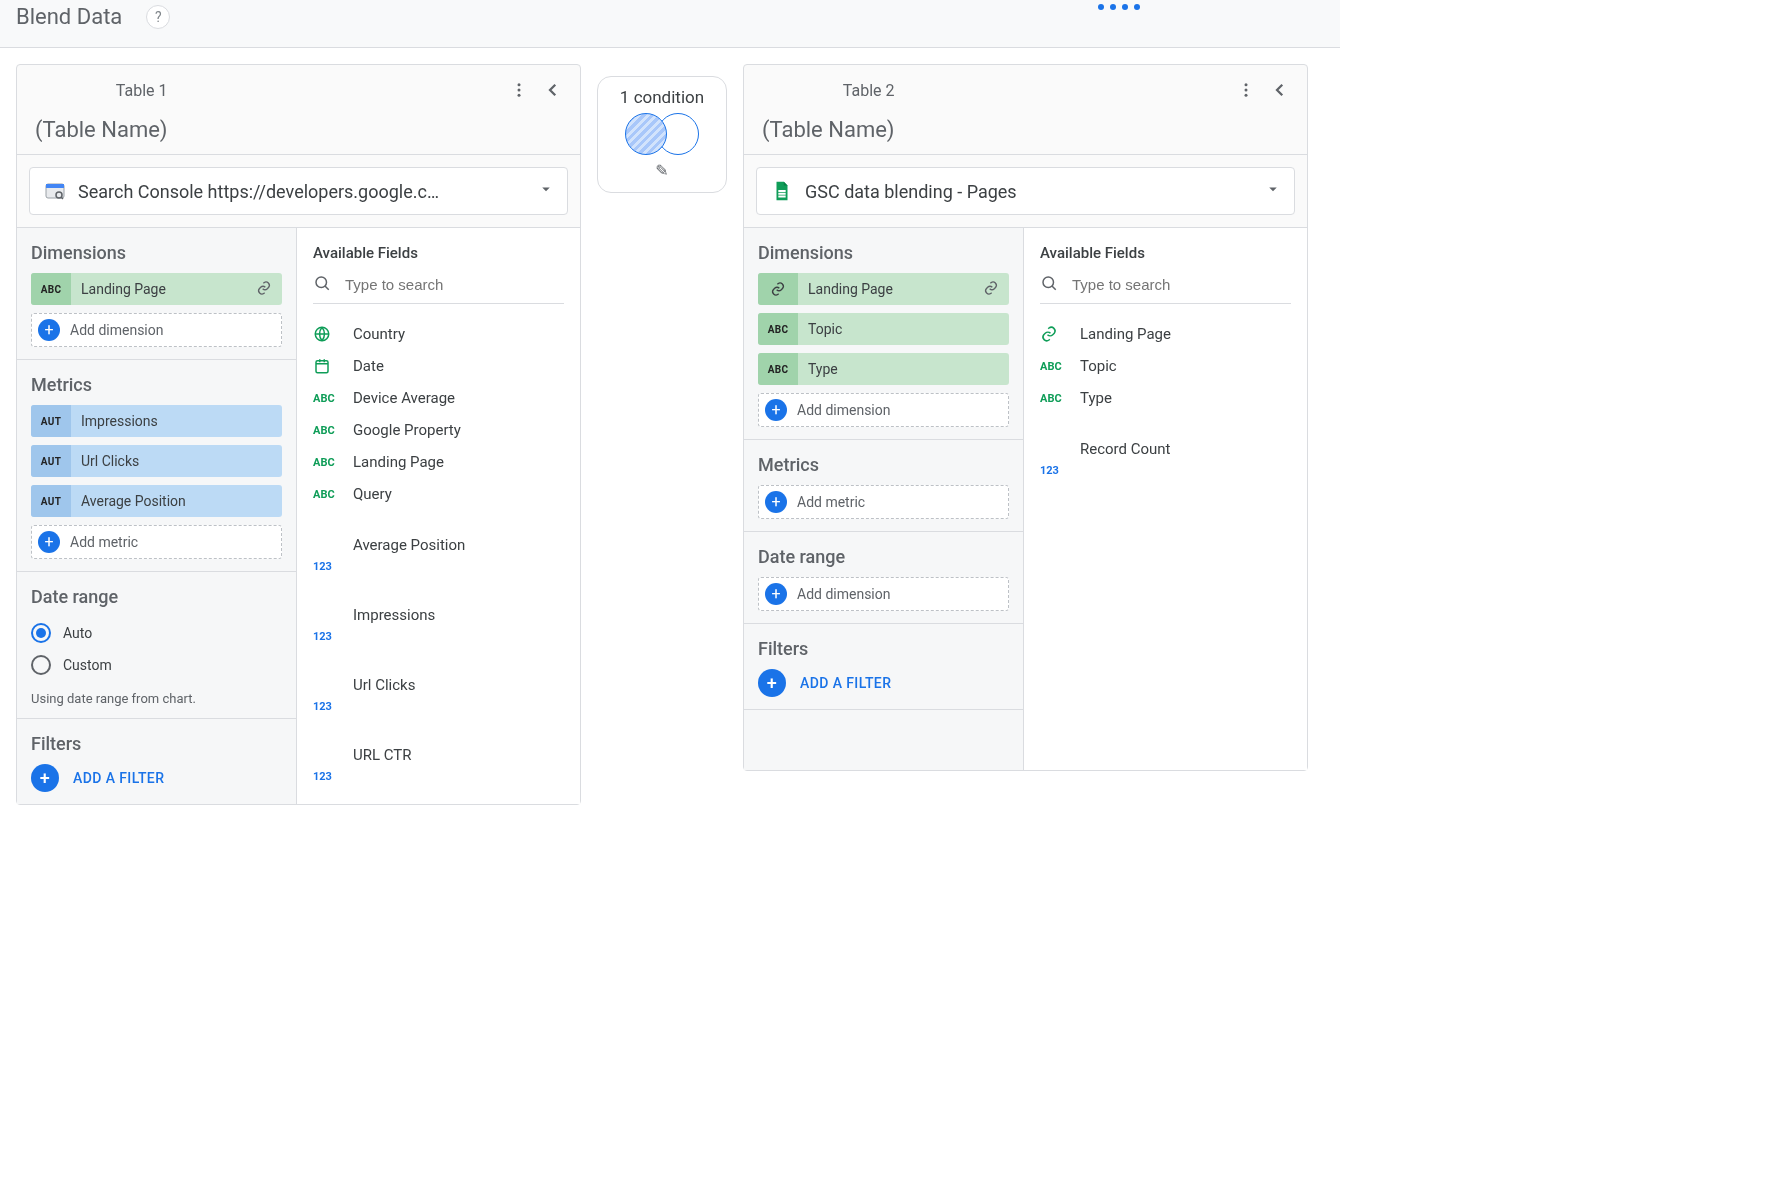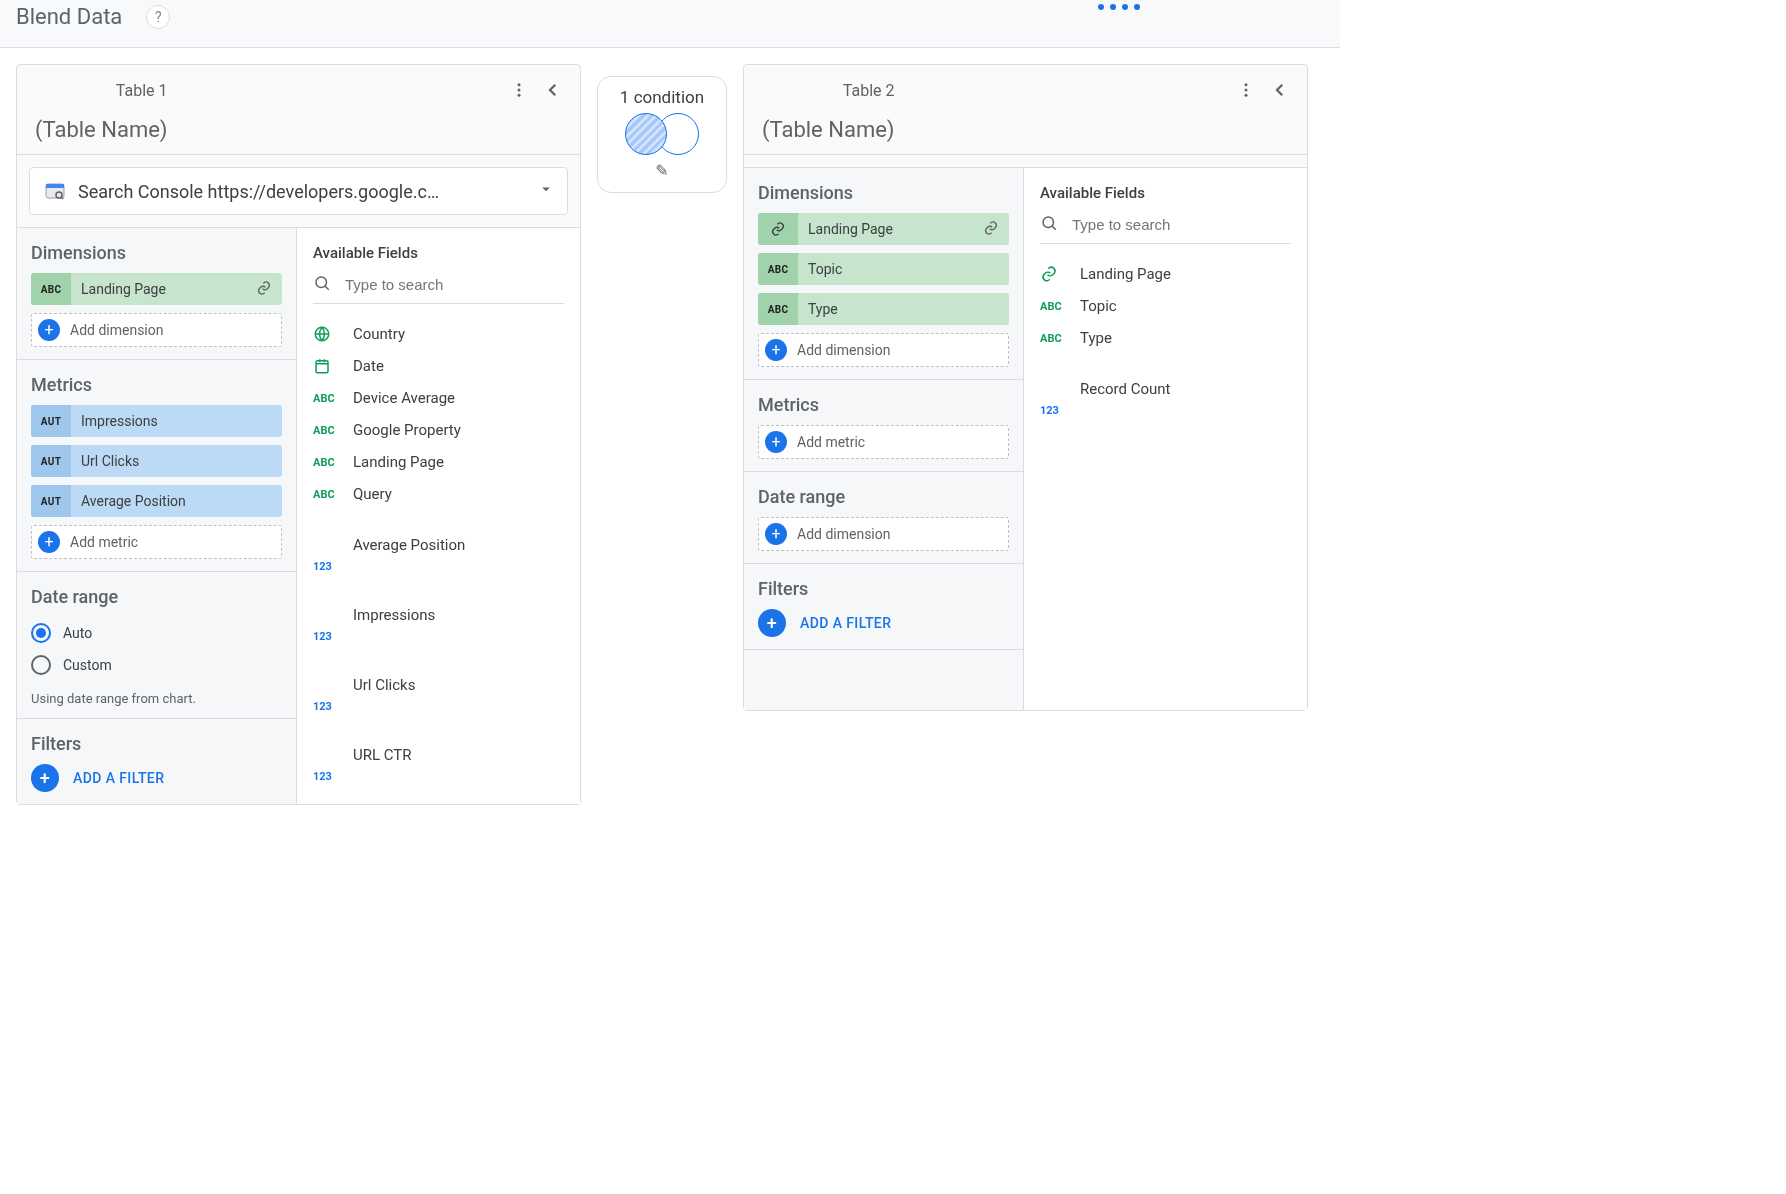--- a/index.html
+++ b/index.html
@@ -469,20 +469,35 @@
               </svg>
           </span>
           <span class="icon-btn">
             <svg width="18" height="18" viewBox="0 0 24 24" fill="none" stroke="#5f6368" stroke-width="3">
                 <path d="M15 5l-7 7 7 7"></path>
               </svg>
           </span>
         </div>
       </div>
 
+      <div class="source-select">
+        <span class="src-icon">
+          <svg viewBox="0 0 24 24" width="22" height="22">
+              <path fill="#0f9d58" d="M6 2h8l4 4v16a0 0 0 0 1 0 0H6a0 0 0 0 1 0 0V2z"></path>
+              <path fill="#fff" d="M8 11h8v2H8zm0 3h8v2H8zm0 3h8v2H8z"></path>
+              <path fill="#087f46" d="M14 2l4 4h-4z"></path>
+            </svg>
+        </span>
+        <span class="src-label">GSC data blending - Pages</span>
+        <span class="chev">
+          <svg width="18" height="18" viewBox="0 0 24 24" fill="#5f6368">
+              <path d="M7 10l5 5 5-5z"></path>
+            </svg>
+        </span>
+      </div>
 
       <div class="panel-body">
         <div class="config-col">
           <div class="section">
             <div class="section-title">Dimensions</div>
             <div class="chip green">
               <span class="badge" style="font-size:0;">
                 <svg width="16" height="16" viewBox="0 0 24 24" fill="none" stroke="#3c4043" stroke-width="2">
                     <path d="M10 13a5 5 0 0 0 7 0l2-2a5 5 0 0 0-7-7l-1 1"></path>
                     <path d="M14 11a5 5 0 0 0-7 0l-2 2a5 5 0 0 0 7 7l1-1"></path>

